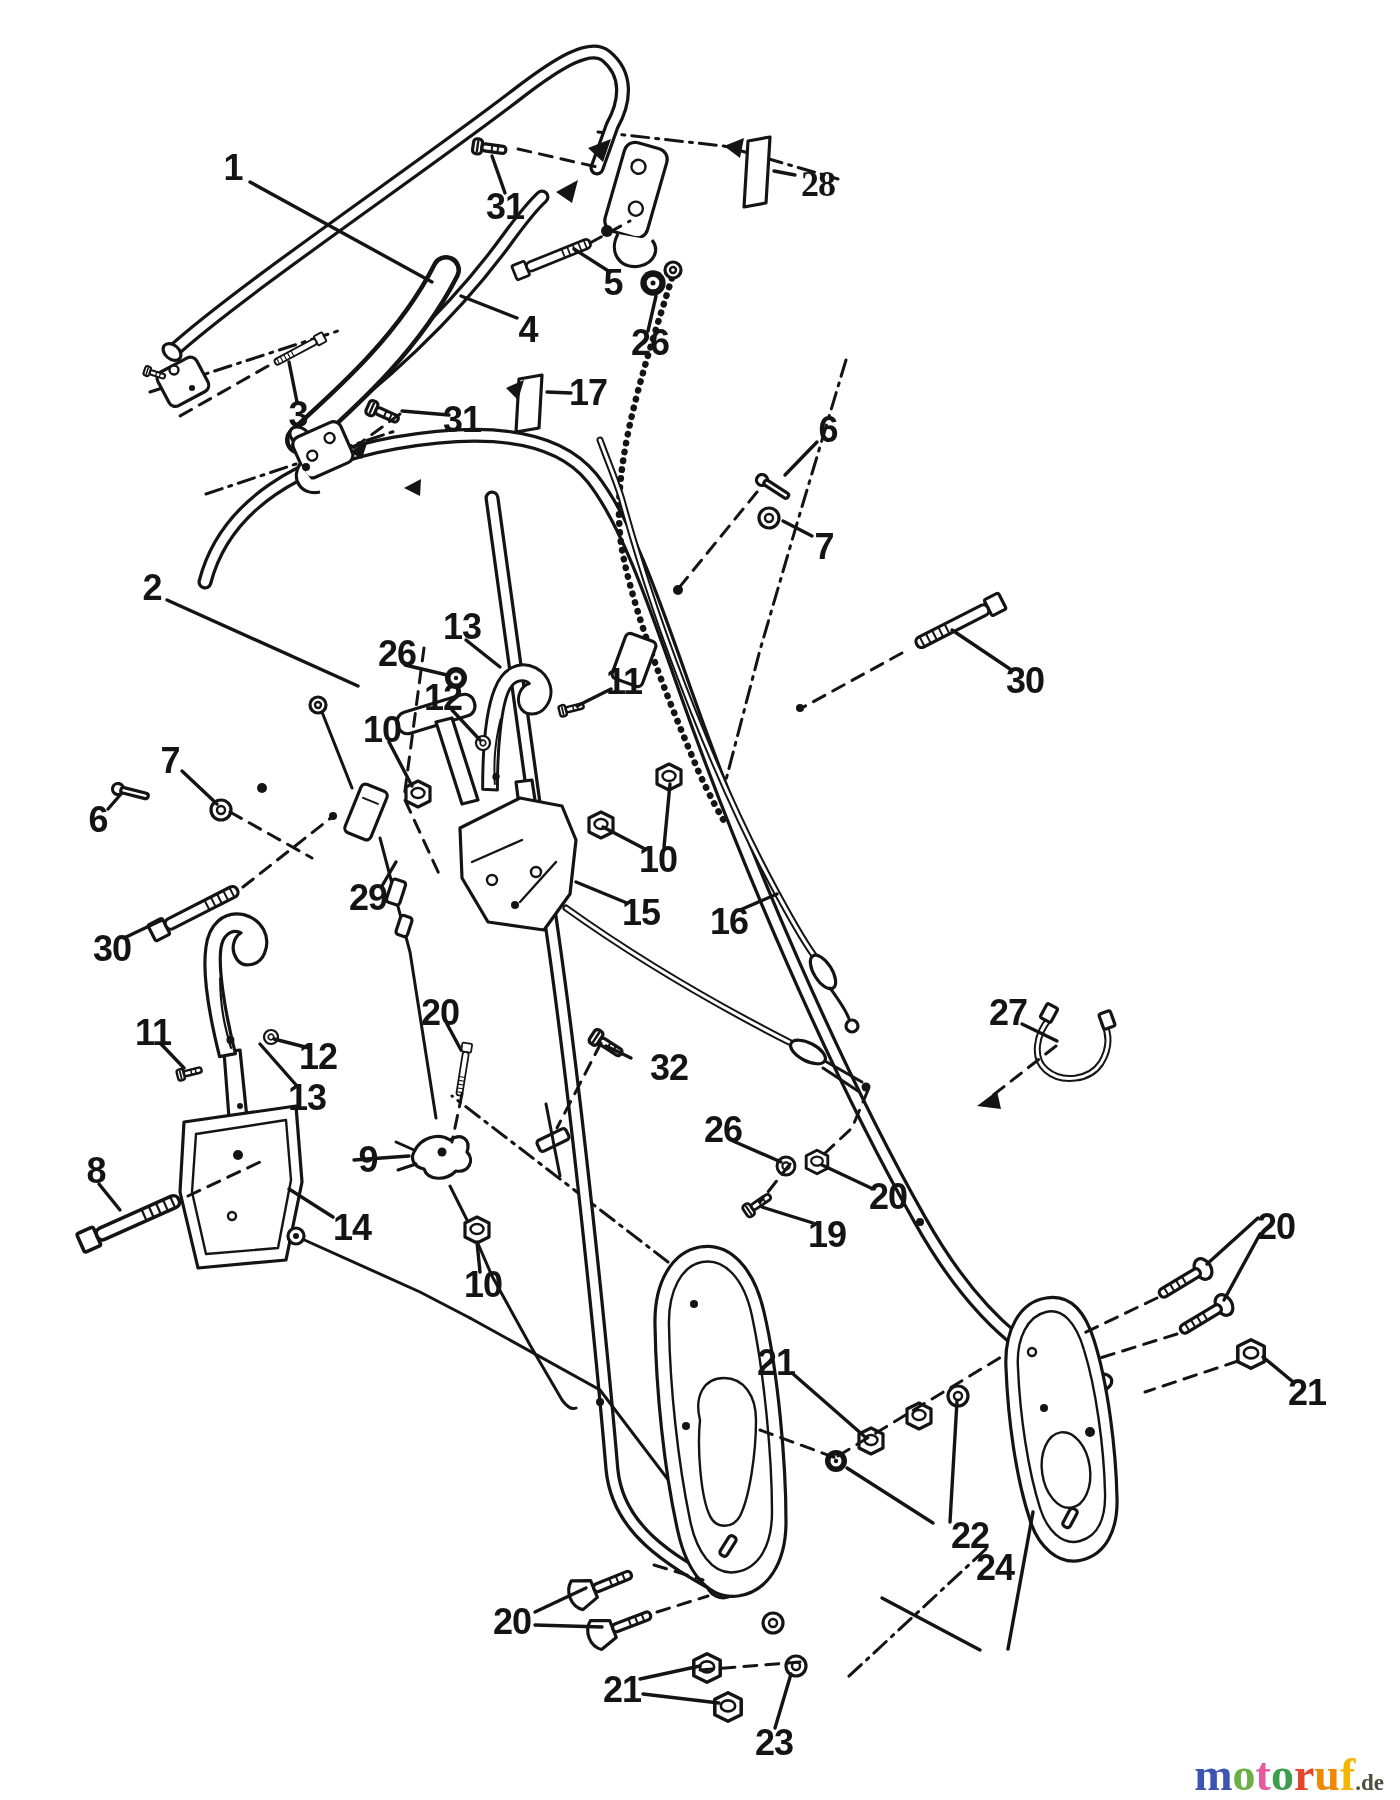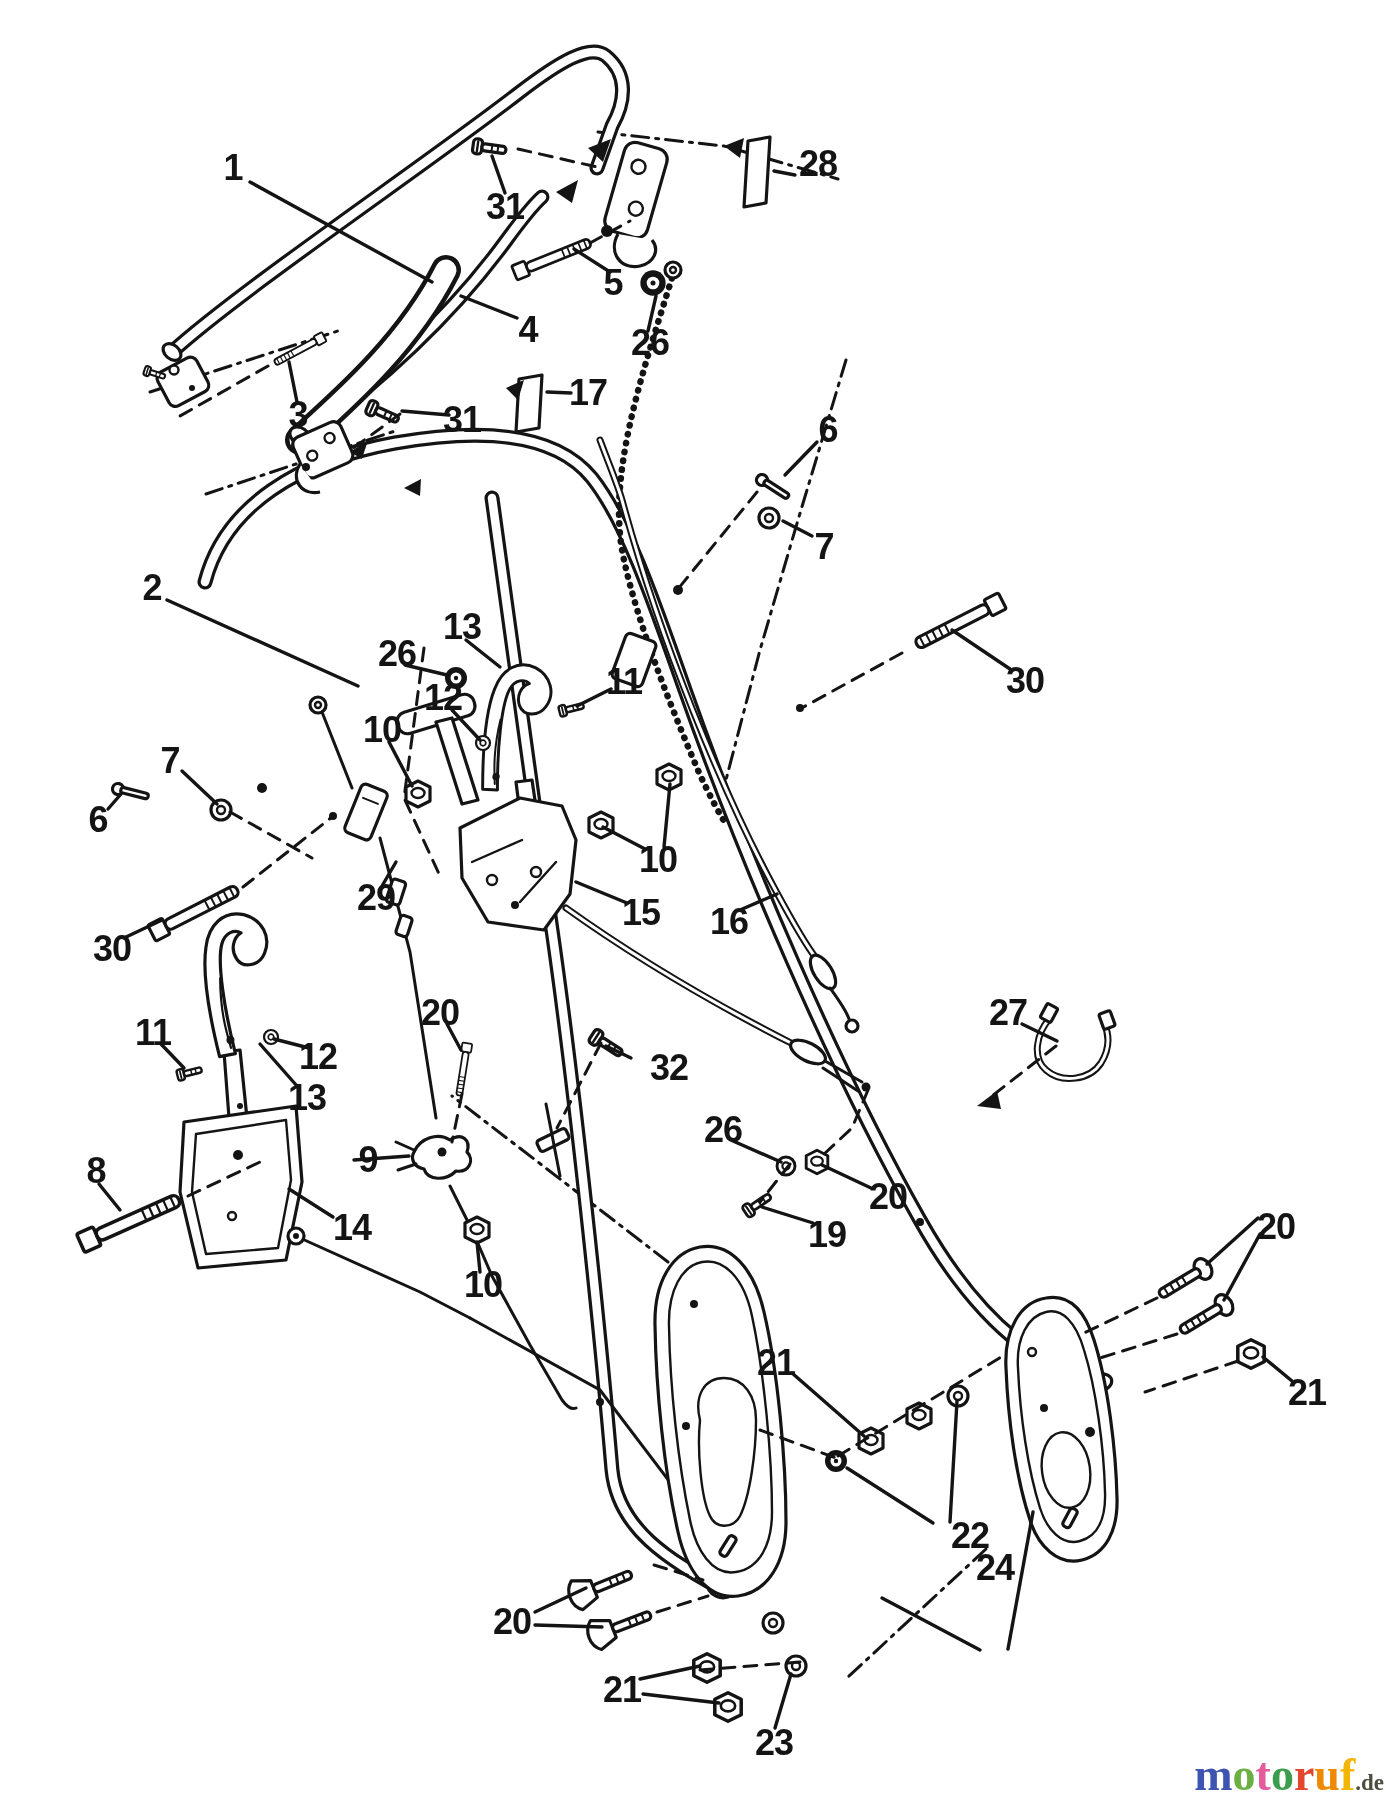--- a/index.html
+++ b/index.html
@@ -414,34 +414,34 @@
 
 <div id="callout-layer">
       <span class="callout" style="left: 233px; top: 168px;">1</span>
       <span class="callout" style="left: 505px; top: 207px;">31</span>
       <span class="callout" style="left: 613px; top: 283px;">5</span>
       <span class="callout" style="left: 650px; top: 343px;">26</span>
       <span class="callout" style="left: 528px; top: 330px;">4</span>
       <span class="callout" style="left: 298px; top: 415px;">3</span>
       <span class="callout" style="left: 462px; top: 420px;">31</span>
       <span class="callout" style="left: 588px; top: 393px; text-align: right;">17</span>
-      <span class="callout" style="left: 818px; top: 164px;">28</span>
+      <span class="callout" style="left: 818px; top: 184px; font-family: Liberation Serif, serif;">28</span>
       <span class="callout" style="left: 828px; top: 430px;">6</span>
       <span class="callout" style="left: 824px; top: 547px;">7</span>
       <span class="callout" style="left: 1025px; top: 681px;">30</span>
       <span class="callout" style="left: 152px; top: 588px;">2</span>
       <span class="callout" style="left: 462px; top: 627px;">13</span>
       <span class="callout" style="left: 397px; top: 654px;">26</span>
       <span class="callout" style="left: 443px; top: 698px;">12</span>
       <span class="callout" style="left: 624px; top: 682px;">11</span>
       <span class="callout" style="left: 382px; top: 730px;">10</span>
       <span class="callout" style="left: 170px; top: 761px;">7</span>
       <span class="callout" style="left: 98px; top: 820px;">6</span>
       <span class="callout" style="left: 658px; top: 860px;">10</span>
-      <span class="callout" style="left: 376px; top: 898px;">29</span>
+      <span class="callout" style="left: 368px; top: 898px;">29</span>
       <span class="callout" style="left: 641px; top: 913px;">15</span>
       <span class="callout" style="left: 729px; top: 922px;">16</span>
       <span class="callout" style="left: 112px; top: 949px;">30</span>
       <span class="callout" style="left: 440px; top: 1013px;">20</span>
       <span class="callout" style="left: 1008px; top: 1013px;">27</span>
       <span class="callout" style="left: 153px; top: 1033px;">11</span>
       <span class="callout" style="left: 318px; top: 1057px;">12</span>
       <span class="callout" style="left: 307px; top: 1098px;">13</span>
       <span class="callout" style="left: 645px; top: 1068px; margin-left: 24px;">32</span>
       <span class="callout" style="left: 96px; top: 1171px;">8</span>

